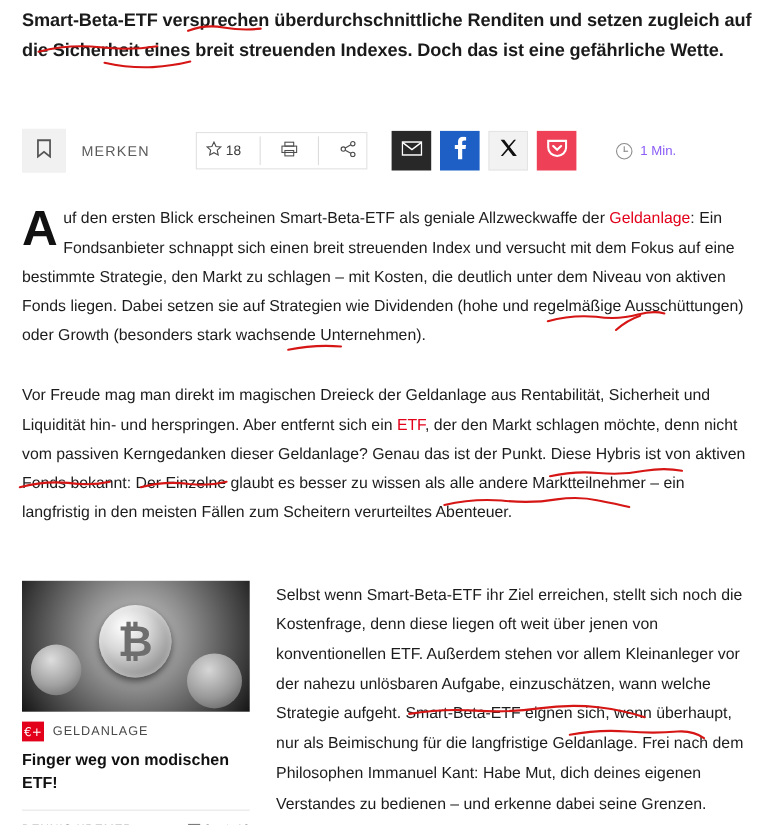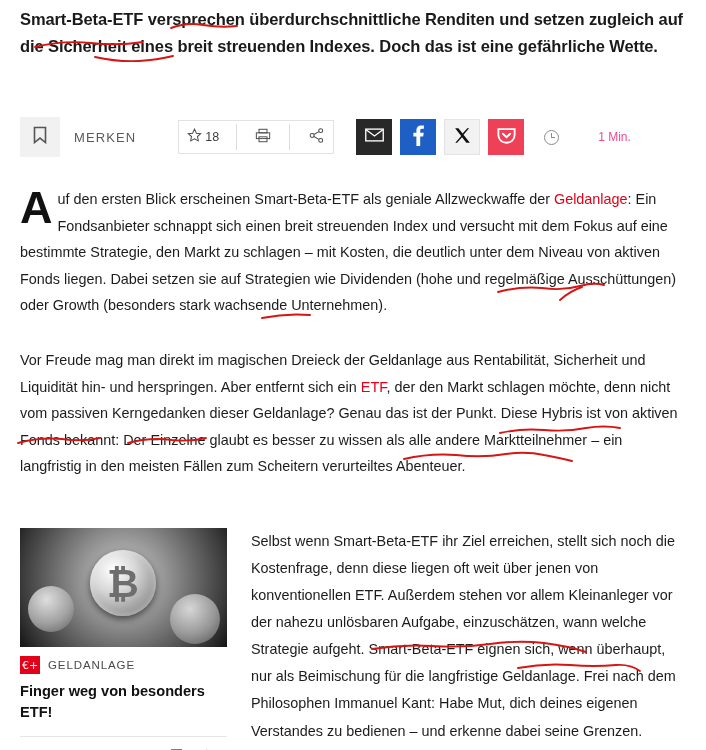--- a/index.html
+++ b/index.html
@@ -74,23 +74,23 @@
   .sq {
     width: 36px; height: 36px;
     display: flex; align-items: center; justify-content: center;
     color: #fff;
   }
   .sq.mail { background: #282828; }
   .sq.fb { background: #1d5fc4; }
   .sq.x { background: #f2f2f2; color: #111; border: 1px solid #e4e4e4; }
   .sq.pocket { background: #ee4056; }
   .readtime {
-    margin-left: 20px;
+    margin-left: 36px;
     display: flex; align-items: center;
-    font-size: 12px; color: #ec4899; gap: 32px;
+    font-size: 12px; color: #8b5cf6;
   }
   .clock {
     width: 15px; height: 15px;
     border: 1.4px solid #8b8b8b;
     border-radius: 50%;
     margin-right: 7px;
     position: relative;
   }
   .clock::before, .clock::after {
     content: ""; position: absolute; background: #8b8b8b;
@@ -314,21 +314,21 @@
   <div class="teaser-card">
     <div class="teaser-img">
       <div class="coin-b"></div>
       <div class="coin-c"></div>
       <div class="coin">₿</div>
     </div>
     <div class="kicker-row">
       <div class="kicker-badge">€+</div>
       <div class="kicker-text">GELDANLAGE</div>
     </div>
-    <div class="teaser-title">Finger weg von besonders ETF!</div>
+    <div class="teaser-title">Finger weg von modischen ETF!</div>
     <div class="teaser-meta">
       <span class="author">DENNIS KREMER</span>
       <span class="stat">
         <span class="bubble"></span>
         <span>2</span>
       </span>
       <span class="stat">
         <span class="star">★</span>
         <span>18</span>
       </span>

